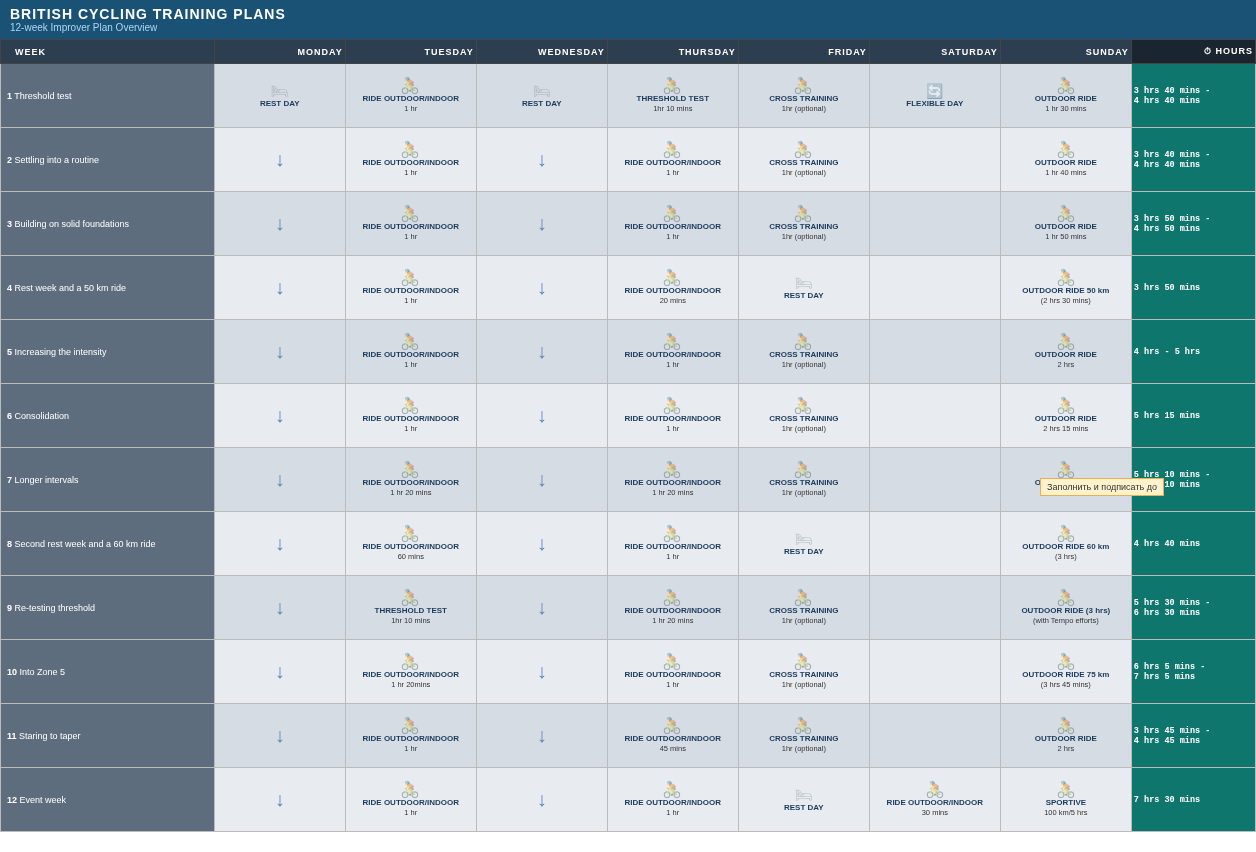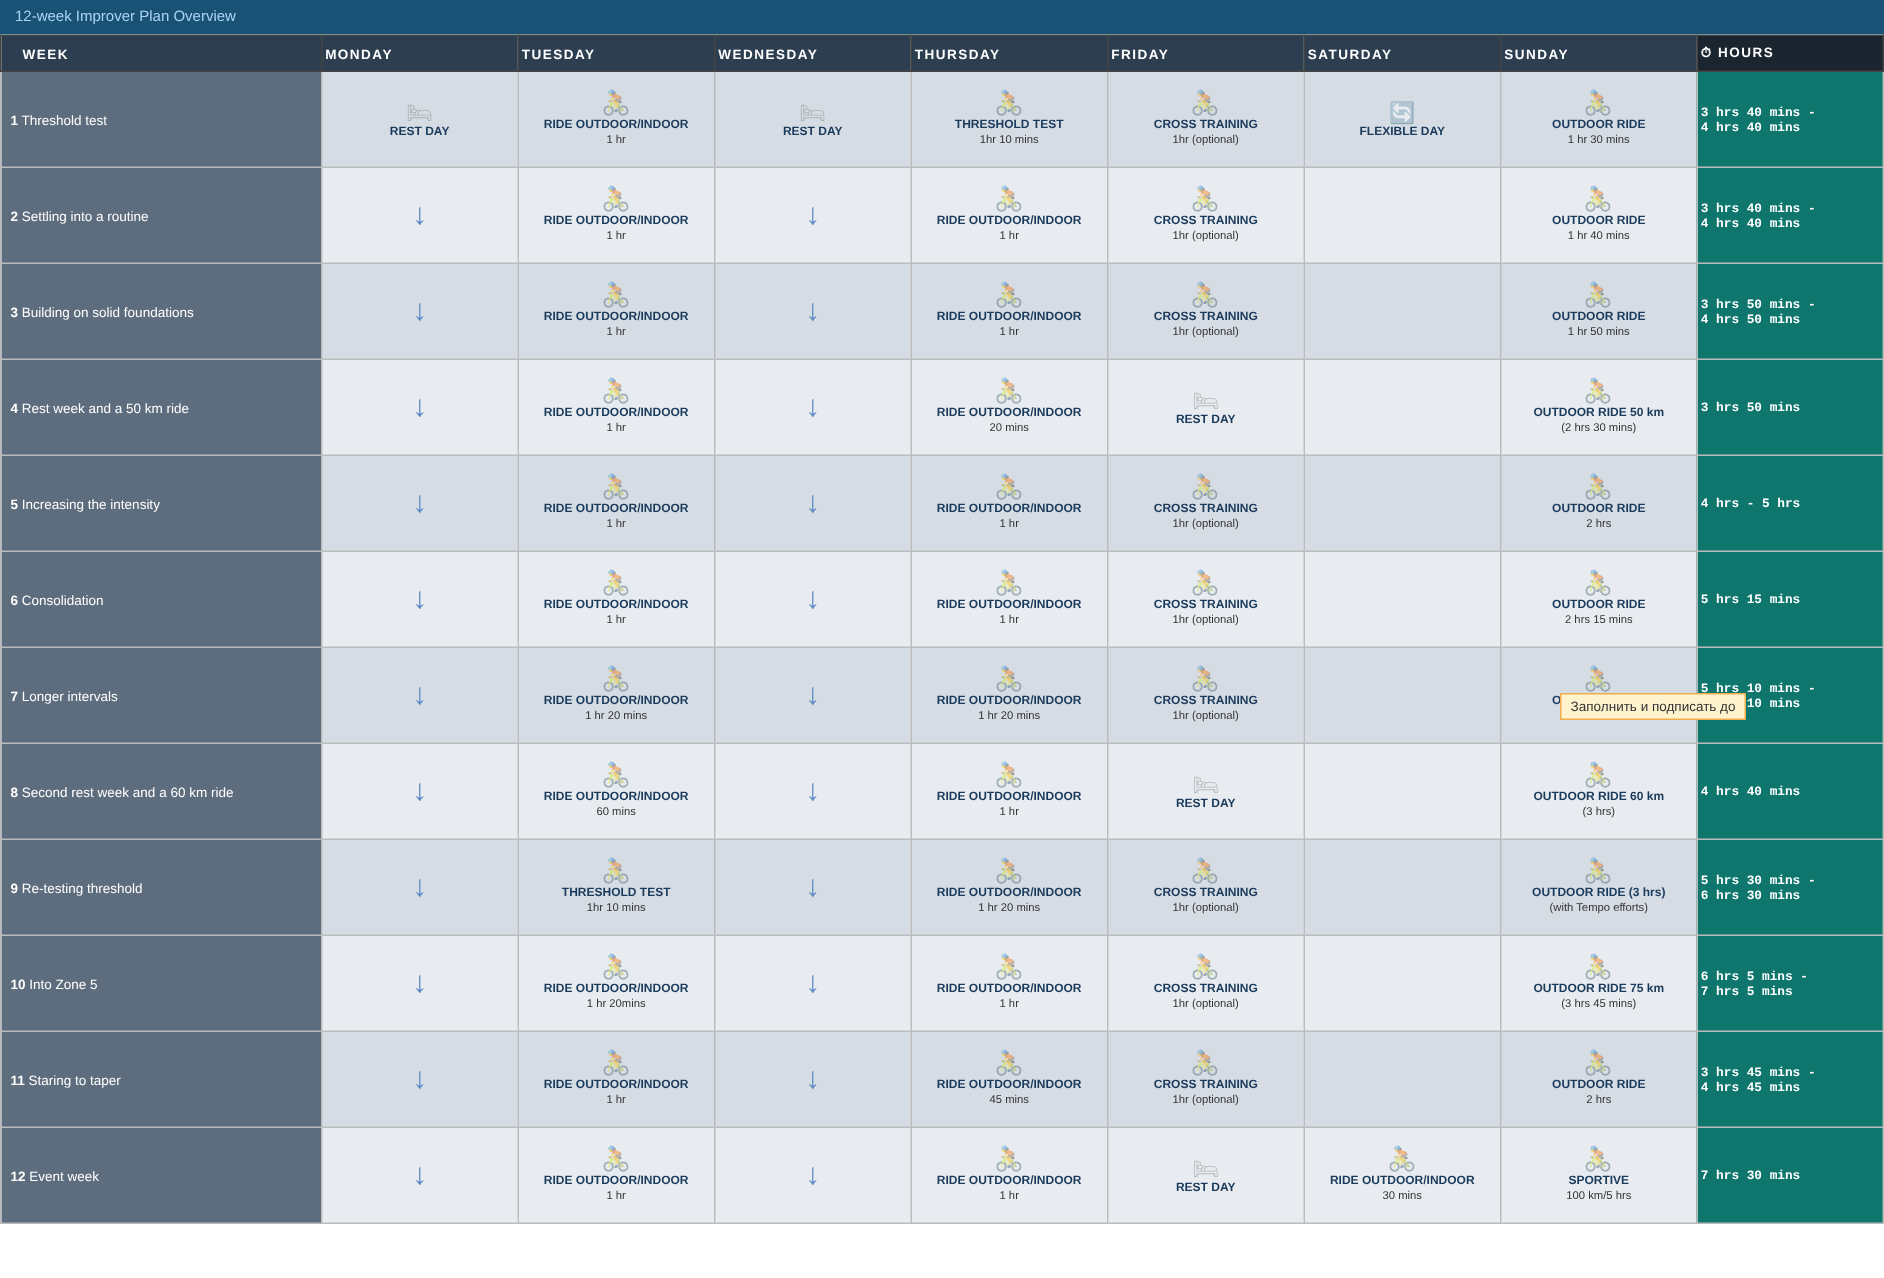--- a/index.html
+++ b/index.html
@@ -26,21 +26,21 @@
 
     table {
       width: 100%;
       border-collapse: collapse;
       table-layout: fixed;
     }
 
     thead tr th {
       background: #2c3e50;
       color: #fff;
-      text-align: left;
+      text-align: right;
       font-size: 9px;
       font-weight: bold;
       letter-spacing: 1px;
       padding: 6px 2px;
       border: 1px solid #444;
     }
 
     thead tr th:first-child {
       background: #2c3e50;
       text-align: left;
@@ -155,20 +155,21 @@
 
     .col-week { width: 155px; }
     .col-day { width: 95px; }
     .col-hours { width: 90px; }
   </style>
 </head>
 <body>
 
 <div>
   <div class="header">
+    <h1>BRITISH CYCLING TRAINING PLANS</h1>
     <p>12-week Improver Plan Overview</p>
   </div>
 
   <div class="table-container" style="position:relative;">
     <div class="tooltip-box">Заполнить и подписать до</div>
     <table>
       <thead>
         <tr>
           <th class="col-week">WEEK</th>
           <th class="col-day">MONDAY</th>

